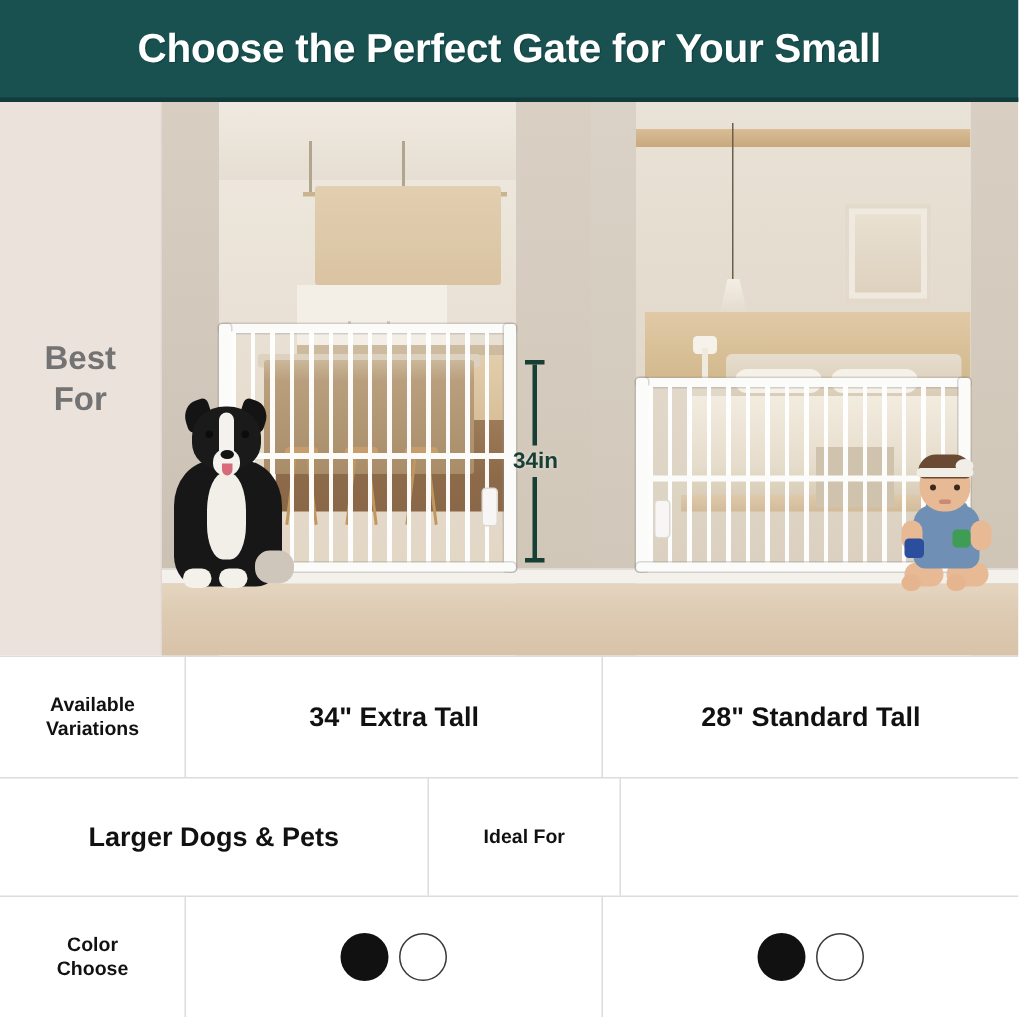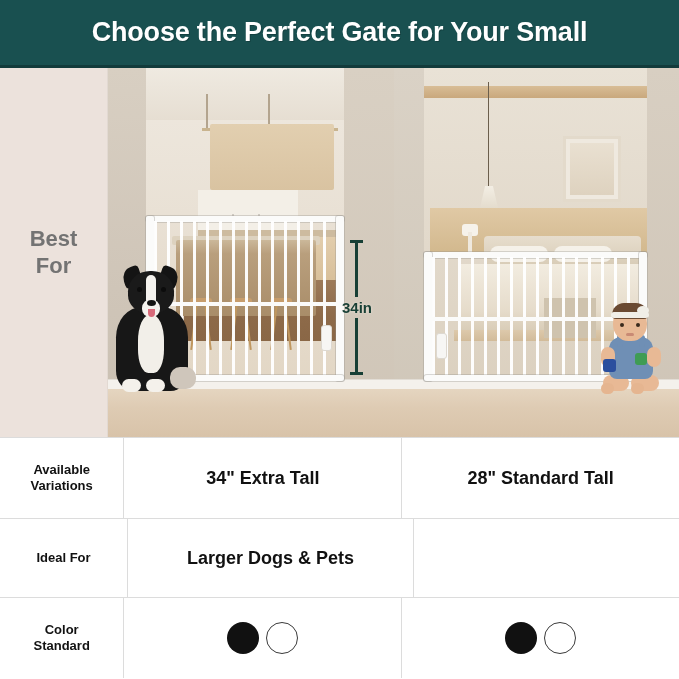--- a/index.html
+++ b/index.html
@@ -403,33 +403,33 @@
         <div>
           <div>Available</div>
           <div>Variations</div>
         </div>
       </div>
       <div class="cell v1">34" Extra Tall</div>
       <div class="cell v2">28" Standard Tall</div>
     </div>
 
     <div class="row r2">
+      <div class="cell v1">Larger Dogs &amp; Pets</div>
       <div class="cell label">
         <div>
           <div>Ideal For</div>
         </div>
       </div>
-      <div class="cell v1">Larger Dogs &amp; Pets</div>
     </div>
 
     <div class="row r3">
       <div class="cell label">
         <div>
           <div>Color</div>
-          <div>Standard</div>
+          <div>Choose</div>
         </div>
       </div>
       <div class="cell v1">
         <div class="swatches">
           <div class="sw black"></div>
           <div class="sw white"></div>
         </div>
       </div>
       <div class="cell v2">
         <div class="swatches">

